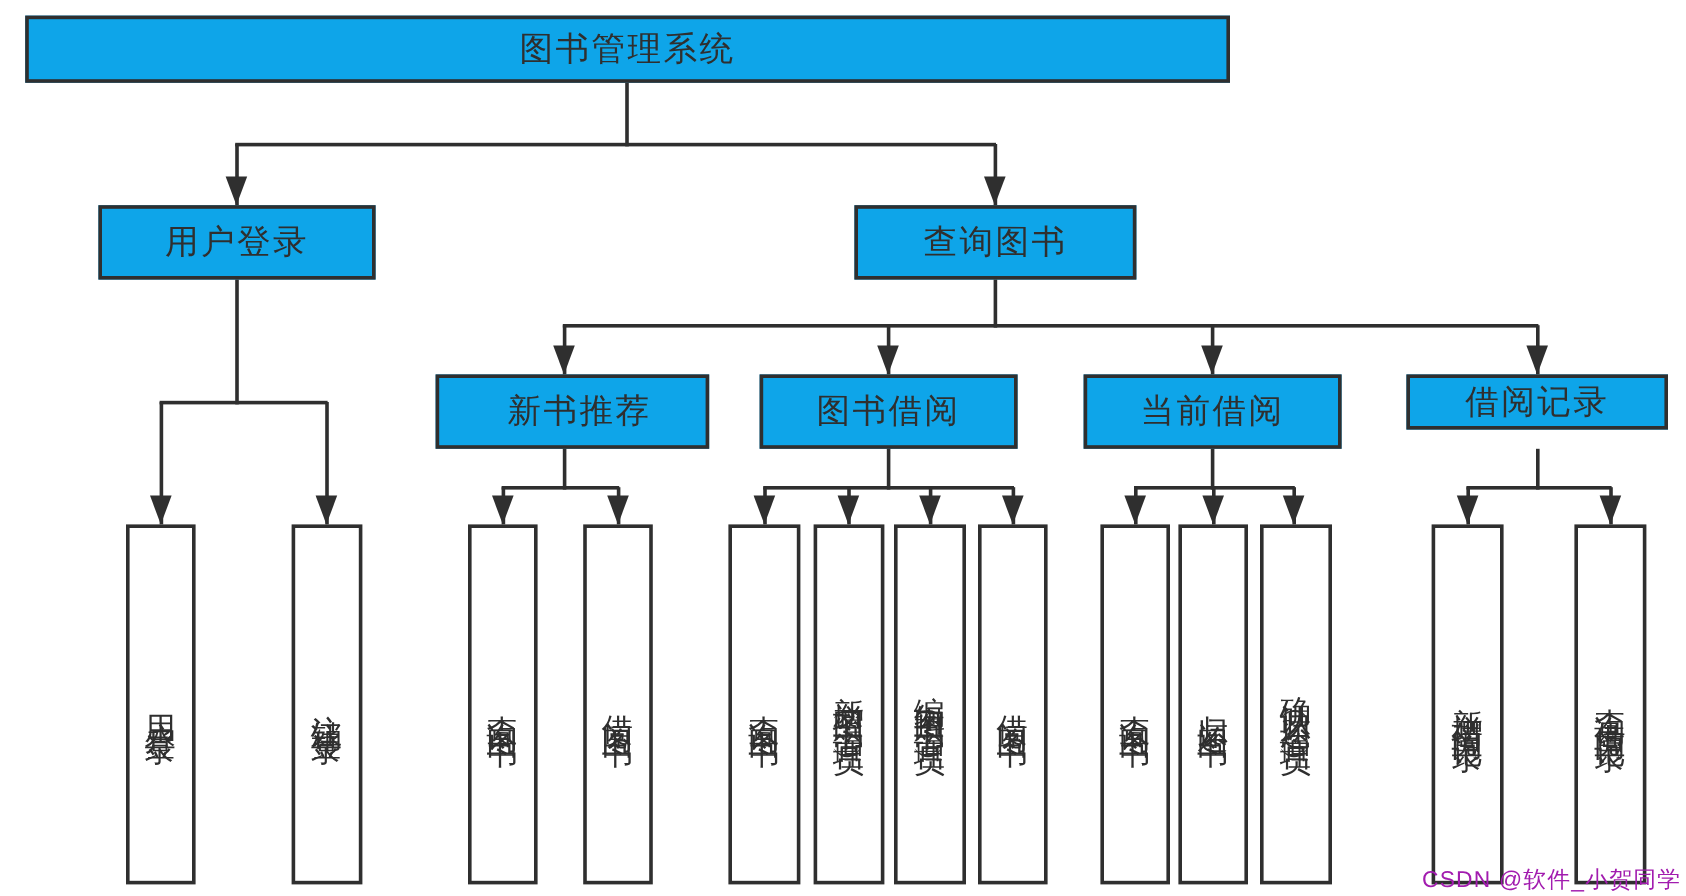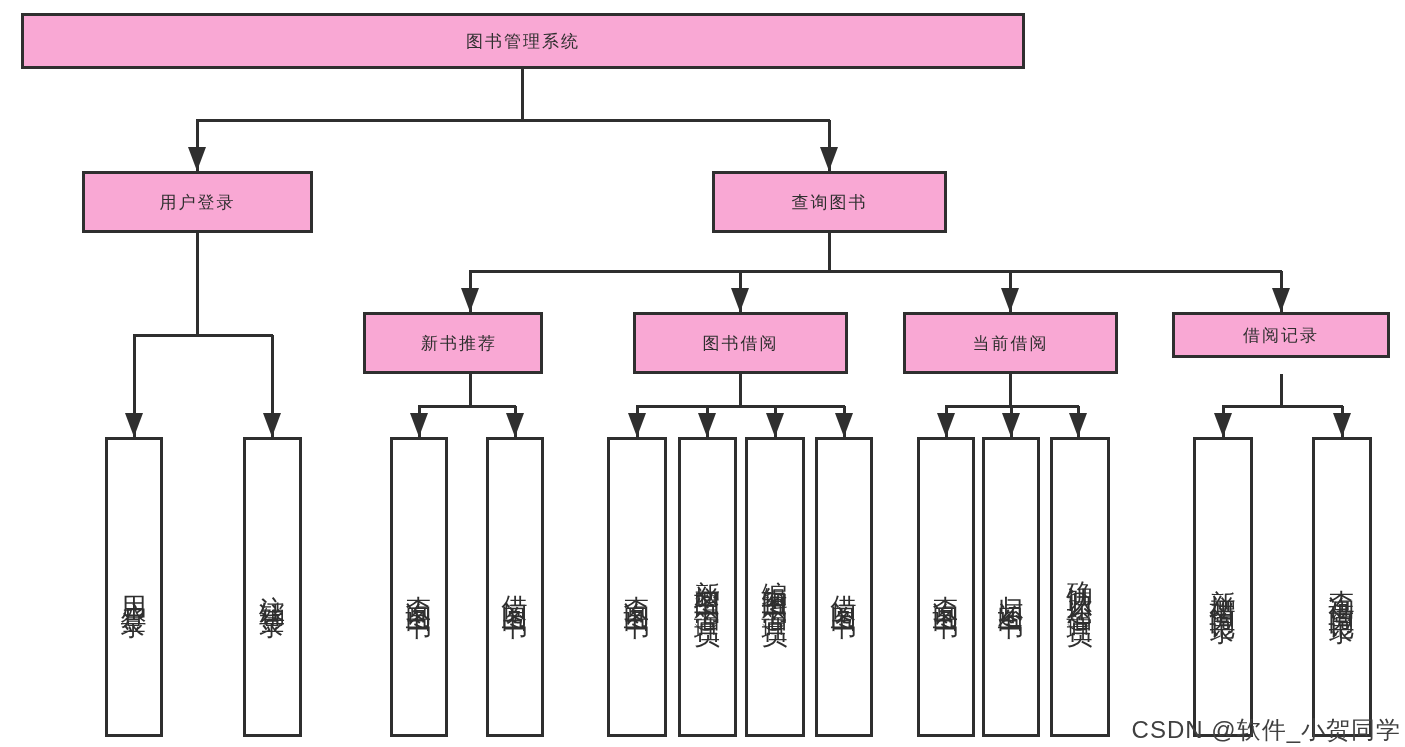--- a/index.html
+++ b/index.html
@@ -9,25 +9,25 @@
     height: 747px;
     background: #ffffff;
     font-family: "Liberation Sans", "DejaVu Sans", sans-serif;
     color: #2f2f2f;
     overflow: hidden;
   }
   .box {
     position: absolute;
     box-sizing: border-box;
     border: 3px solid #2f2f2f;
-    background: #f9a8d4;
+    background: #0ea5e9;
     display: flex;
     align-items: center;
     justify-content: center;
-    font-size: 17px;
+    font-size: 28px;
     letter-spacing: 2px;
     color: #2f2f2f;
     white-space: nowrap;
     text-align: center;
   }
   .vbox {
     position: absolute;
     box-sizing: border-box;
     border: 3px solid #2f2f2f;
     background: #ffffff;
@@ -54,37 +54,37 @@
     width: 0;
     height: 0;
     border-left: 9px solid transparent;
     border-right: 9px solid transparent;
     border-top: 24px solid #2f2f2f;
   }
   .watermark {
     position: absolute;
     right: 4px;
     bottom: 1px;
-    font-size: 24px;
+    font-size: 19px;
     letter-spacing: 1px;
-    color: #404040;
+    color: #a21caf;
   }
 </style>
 </head>
 <body>
 
 <div class="canvas">
 
   <div class="box" style="left:21px; top:13px; width:1004px; height:56px;">图书管理系统</div>
 
   <div class="box" style="left:82px; top:171px; width:231px; height:62px;">用户登录</div>
 
   <div class="box" style="left:712px; top:171px; width:235px; height:62px;">查询图书</div>
 
-  <div class="box" style="left:363px; top:312px; width:180px; height:62px;padding-left:12px;">新书推荐</div>
+  <div class="box" style="left:363px; top:312px; width:228px; height:62px;padding-left:12px;">新书推荐</div>
 
   <div class="box" style="left:903px; top:312px; width:215px; height:62px;">当前借阅</div>
 
   <div class="box" style="left:633px; top:312px; width:215px; height:62px;">图书借阅</div>
 
   <div class="box" style="left:1172px; top:312px; width:218px; height:46px;">借阅记录</div>
 
   <div class="vbox" style="left:105px; width:58px;">用户登录</div>
 
   <div class="vbox" style="left:243px; width:59px;">注销登录</div>

